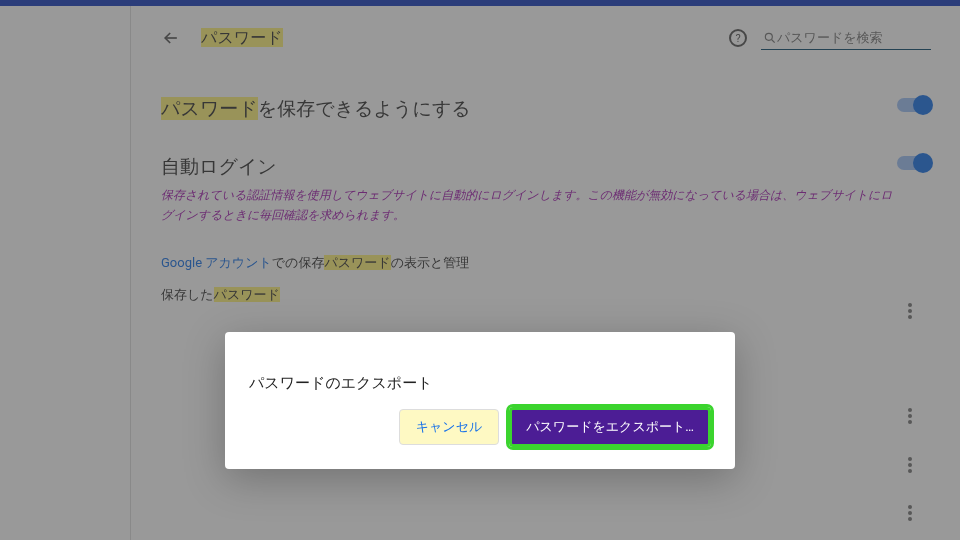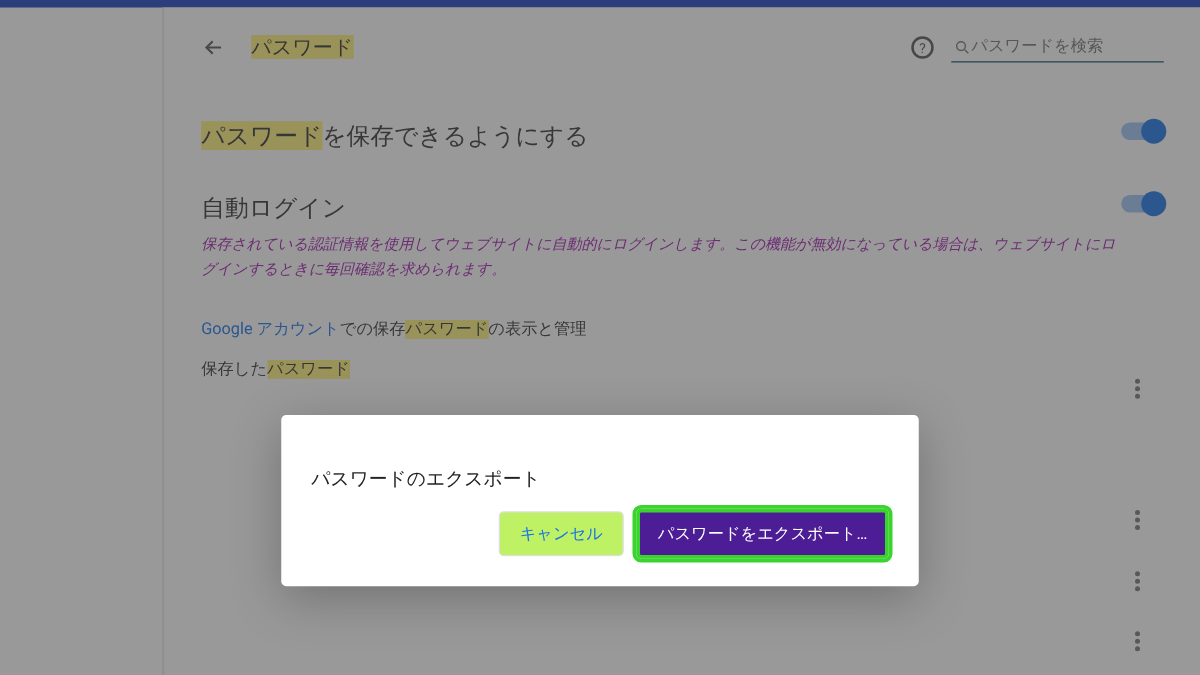--- a/index.html
+++ b/index.html
@@ -27,21 +27,21 @@
     .more-ic span{width:4px;height:4px;background:#777;border-radius:50%;}
     .more1{top:303px;} .more2{top:408px;} .more3{top:457px;} .more4{top:505px;}
     .partial{position:absolute;left:195px;top:365px;font-size:12px;color:#666;}
     
     .scrim{position:absolute;inset:0;background:rgba(60,60,60,0.52);}
     .dialog{position:absolute;left:225px;top:332px;width:510px;background:#fff;border-radius:4px;box-shadow:0 10px 40px rgba(0,0,0,0.25);padding:22px 24px;}
     .dialog-title{font-size:15px;color:#222;margin-bottom:14px;margin-top:20px;}
     .dialog-body{font-size:12.5px;color:#666;line-height:1.8;margin-bottom:24px;}
     .dialog-actions{display:flex;justify-content:flex-end;gap:10px;align-items:center;}
     .btn{font-size:13px;padding:8px 16px;border-radius:4px;cursor:pointer;}
-    .btn-cancel{color:#1a73e8;background:#bef264;border:1px solid #ddd;}
+    .btn-cancel{color:#1a73e8;background:#fef9c3;border:1px solid #ddd;}
     .btn-export{color:#fff;background:#4c1d95;border:none;border:3px solid #3bd42e;outline:3px solid #3bd42e;padding:8px 14px;}
     .arrow svg, .sicon svg{display:block;}
   </style>
 </head>
 <body>
 
 <div class="blue-bar"></div>
 
 <div class="main">
   <div class="header">

